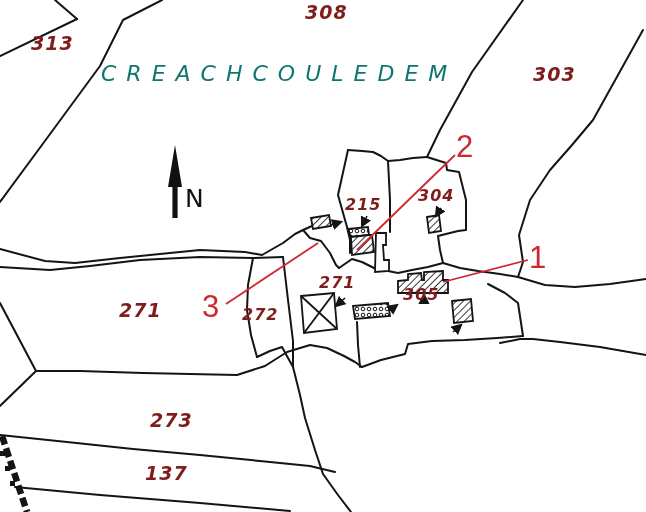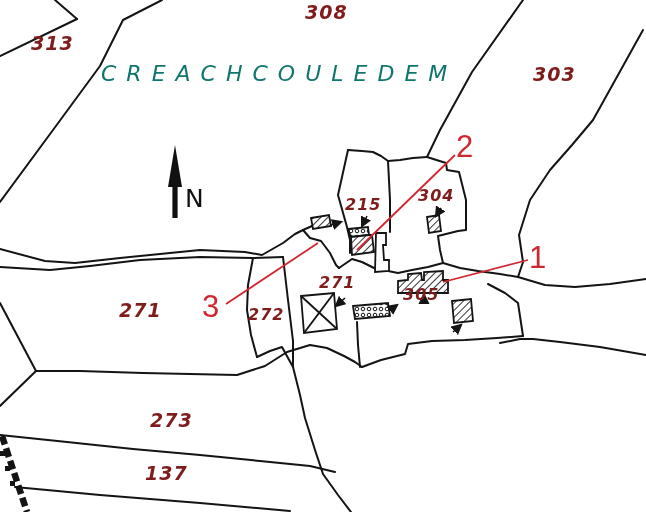--- a/index.html
+++ b/index.html
@@ -16,21 +16,21 @@
   .lbl.big{font-size:19px;}
   .lbl.small{font-size:16px;}
   #lbl-308{left:305px;top:3px;}
   #lbl-313{left:31px;top:34px;}
   #lbl-303{left:533px;top:65px;}
   #lbl-307{left:345px;top:197px;}
   #lbl-304{left:418px;top:188px;text-align:right;}
   #lbl-306{left:319px;top:275px;}
   #lbl-305{left:403px;top:287px;}
   #lbl-271{left:119px;top:301px;}
-  #lbl-272{left:248px;top:307px;}
+  #lbl-272{left:242px;top:307px;}
   #lbl-273{left:150px;top:411px;font-style:italic;}
   #lbl-274{left:145px;top:464px;}
   #place-name{
     position:absolute;left:101px;top:61px;color:#0f766e;
     font-size:22px;font-style:italic;font-weight:500;letter-spacing:10px;
     white-space:nowrap;
   }
   #north-n{
     position:absolute;left:185px;top:184px;color:#111;font-size:25px;
     font-weight:normal;font-style:normal;letter-spacing:0;

